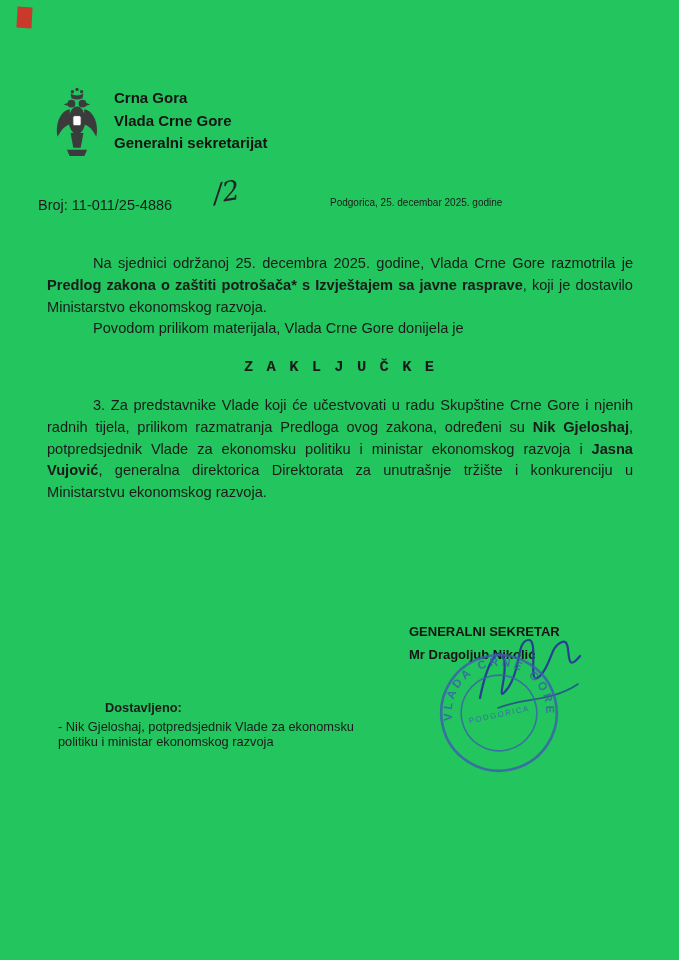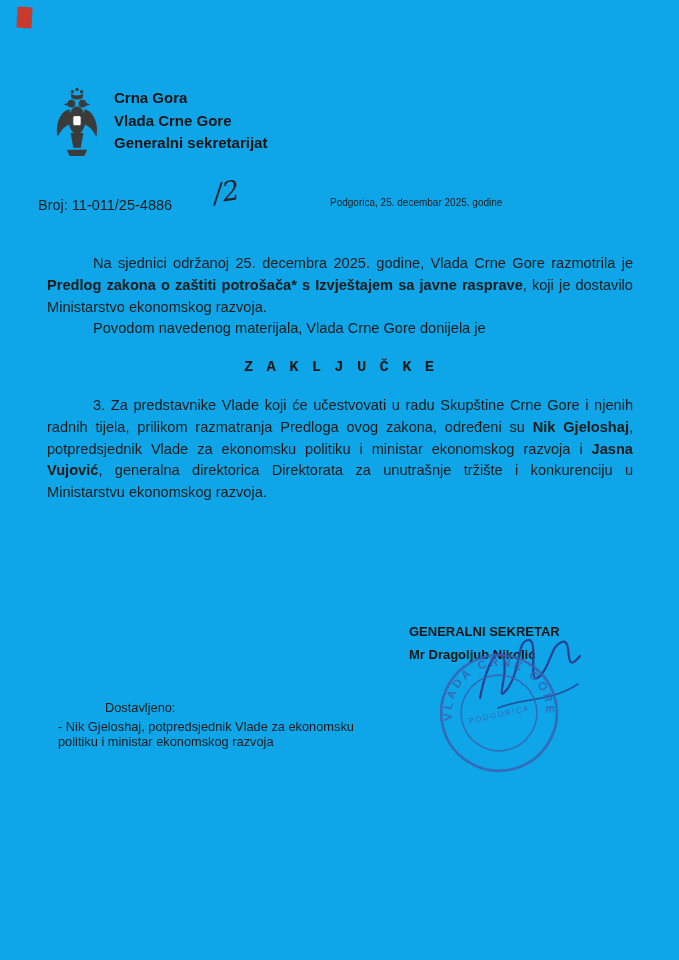--- a/index.html
+++ b/index.html
@@ -4,21 +4,21 @@
 <style>
   html,body{margin:0;padding:0;}
   body{
     width:679px;height:960px;
     background:#ffffff;
     font-family:"Liberation Sans", sans-serif;
     color:#1c1c1c;
     position:relative;
     overflow:hidden;
   }
-  .page{position:absolute;inset:0;background:#0ea5e9;}
+  .page{position:absolute;inset:0;background:#22c55e;}
 
   .red-mark{
     position:absolute;left:17px;top:7px;width:15px;height:21px;
     background:#c9392c;transform:rotate(3deg);
   }
 
   .header{position:absolute;left:54px;top:84px;display:flex;gap:14px;align-items:flex-start;}
   .emblem{width:46px;height:78px;flex:0 0 auto;}
   .header-text{font-weight:700;font-size:15px;line-height:22.5px;padding-top:3px;color:#141414;}
 
@@ -45,21 +45,21 @@
     position:absolute;left:409px;top:620px;width:212px;
     text-align:left;font-weight:700;font-size:13px;line-height:23px;color:#141414;
   }
   .signature-svg{position:absolute;left:468px;top:626px;width:134px;height:96px;}
   .stamp-svg{
     position:absolute;left:436px;top:650px;width:126px;height:126px;
     opacity:0.82;transform:rotate(-12deg);
   }
 
   .footer{position:absolute;left:58px;top:700px;width:312px;font-size:12.8px;line-height:15.6px;color:#1b1b1b;}
-  .footer-label{font-weight:400;margin-bottom:3px;padding-left:47px;}
+  .footer-label{font-weight:700;margin-bottom:3px;padding-left:47px;}
 </style>
 </head>
 <body>
 
 <div class="page">
 
   <div class="red-mark"></div>
 
   <div class="header">
     <svg class="emblem" viewBox="0 0 50 82" aria-hidden="true">
@@ -86,21 +86,21 @@
       <div>Generalni sekretarijat</div>
     </div>
   </div>
 
   <div class="ref-number">Broj: 11-011/25-4886</div>
   <div class="ref-handwritten">/2</div>
   <div class="ref-date">Podgorica, 25. decembar 2025. godine</div>
 
   <div class="body-text">
     <p class="par"><span>Na sjednici održanoj 25. decembra 2025. godine, Vlada Crne Gore razmotrila je </span><span class="bold">Predlog zakona o zaštiti potrošača* s Izvještajem sa javne rasprave</span><span>, koji je dostavilo Ministarstvo ekonomskog razvoja.</span></p>
-    <p class="par">Povodom navedenog materijala, Vlada Crne Gore donijela je</p>
+    <p class="par">Povodom prilikom materijala, Vlada Crne Gore donijela je</p>
     <p class="par heading">Z A K L J U Č K E</p>
     <p class="par"><span>3. Za predstavnike Vlade koji će učestvovati u radu Skupštine Crne Gore i njenih radnih tijela, prilikom razmatranja Predloga ovog zakona, određeni su </span><span class="bold">Nik Gjeloshaj</span><span>, potpredsjednik Vlade za ekonomsku politiku i ministar ekonomskog razvoja i </span><span class="bold">Jasna Vujović</span><span>, generalna direktorica Direktorata za unutrašnje tržište i konkurenciju u Ministarstvu ekonomskog razvoja.</span></p>
   </div>
 
   <div class="sig-block">
     <div>GENERALNI SEKRETAR</div>
     <div>Mr Dragoljub Nikolić</div>
   </div>
 
   <svg class="signature-svg" viewBox="0 0 134 96" aria-hidden="true">

